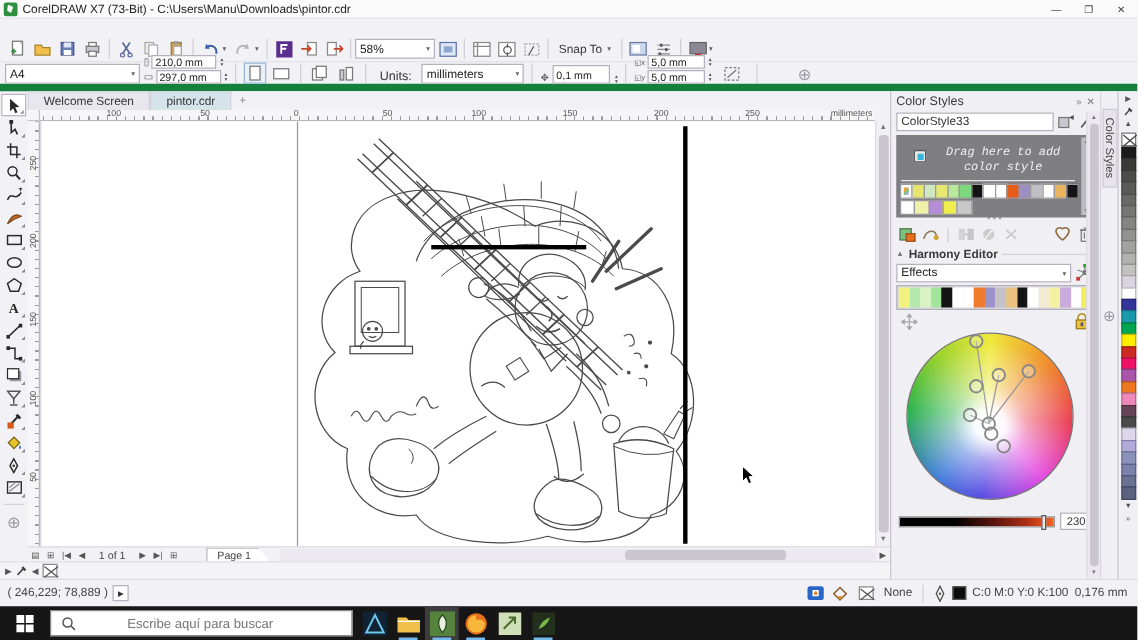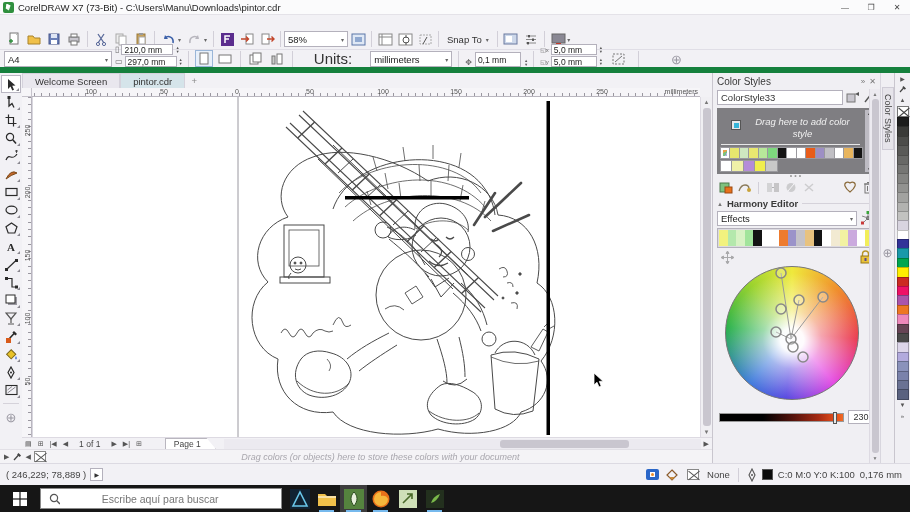--- a/index.html
+++ b/index.html
@@ -27,21 +27,21 @@
   .combo { height:16px; background:#fff; border:1px solid #b4b1bc; display:flex; align-items:center; font-size:9.5px; color:#222; padding:0 3px; }
   .combo .ddarrow { margin-left:auto; }
   .snapto { font-size:9.5px; color:#333; padding:0 5px; display:flex; align-items:center; gap:3px; }
 
   
   .propbar { left:0; top:50px; width:910px; height:23px; background:#f2f1f5; border-bottom:6px solid #15803d; display:flex; align-items:flex-end; padding-left:4px; gap:3px; }
   .stepbox { height:11px; background:#fff; border:1px solid #b4b1bc; font-size:8.5px; color:#222; display:flex; align-items:center; padding:0 2px; }
   .spin { display:flex; flex-direction:column; justify-content:center; margin-left:1px; }
   .spin span { font-size:4.5px; color:#555; line-height:4px; }
   .mini-ic { font-size:8px; color:#666; }
-  .pb-label { font-size:15px; color:#333; margin:0 15px; }
+  .pb-label { font-size:10px; color:#333; margin:0 5px; }
   .pagebtn { width:18px; height:17px; border:1px solid transparent; display:flex; align-items:center; justify-content:center; }
   .pagebtn.active { border-color:#9ab6d8; background:#e8f0fa; }
 
   
   .tabrow { left:22px; top:73px; width:690px; height:15px; display:flex; align-items:flex-end; background:#f2f1f5; font-size:9.5px; color:#333; }
   .doctab { padding:1px 12px; height:15px; display:flex; align-items:center; background:#e9e7ee; border:1px solid #d5d2dc; border-bottom:none; }
   .doctab.active { background:#d5e4ea; }
   .newtab { width:18px; height:15px; display:flex; align-items:center; justify-content:center; color:#888; }
 
   
@@ -102,21 +102,21 @@
   .notif { width:16px; height:13px; border:1px solid #bbb; border-radius:2px; position:relative; font-size:7px; display:flex; align-items:flex-end; justify-content:flex-end; padding:0 1px; }
 
   
   .docker { left:712px; top:73px; width:168px; height:390px; background:#f0eff3; border-left:1px solid #c9c6ce; font-size:10px; color:#333; }
   .dk-head { height:16px; display:flex; align-items:center; padding:0 4px; color:#3a3a3a; }
   .dk-head .x { margin-left:4px; color:#777; font-size:8px; }
   .dk-head .pin { margin-left:auto; color:#777; font-size:8px; }
   .dk-namerow { display:flex; align-items:center; padding:1px 4px; gap:3px; }
   .dk-input { flex:1; height:15px; background:#fff; border:1px solid #b4b1bc; font-size:9.5px; display:flex; align-items:center; padding:0 3px; }
   .dk-drop { margin:2px 4px 0 4px; height:66px; background:#7f7e82; position:relative; color:#f0f0f0; }
-  .dk-drop .hinttext { position:absolute; left:30px; top:8px; right:18px; font-style:italic; font-size:9.5px; text-align:center; line-height:12px; }
+  .dk-drop .hinttext { position:absolute; left:30px; top:8px; right:18px; font-style:italic; font-size:9.5px; text-align:center; line-height:12px;font-family:Liberation Mono, monospace; }
   .dk-chip { position:absolute; left:14px; top:12px; width:10px; height:10px; background:#e8e8e8; border:1px solid #555; }
   .dk-chip:after{content:"";position:absolute;left:2px;top:2px;width:5px;height:5px;background:#37b6d9;}
   .dk-dropscroll { position:absolute; right:2px; top:2px; bottom:2px; width:9px; background:#bdbbc3; display:flex; flex-direction:column; justify-content:space-between; align-items:center; font-size:5px; color:#333; }
   .dk-sep { position:absolute; left:4px; right:16px; height:1px; background:#e8e8e8; top:36px; }
   .dk-swrows { position:absolute; left:3px; right:14px; top:39px; }
   .swrow { display:flex; height:12px; margin-bottom:1px; }
   .sw { flex:1; border:1px solid #9a999e; margin-right:-1px; }
   .sw-icon { background:#fff; position:relative; }
   .sw-icon:after { content:""; position:absolute; inset:2px; background:linear-gradient(135deg,#e8a24a 0 40%,#7ec17e 40% 70%,#b0b0e0 70%); }
   .dk-grip { text-align:center; color:#999; font-size:7px; letter-spacing:2px; height:6px; line-height:4px; }
@@ -641,21 +641,20 @@
   </div>
 
   <div class="abs docpal">
     <span style="margin-left:4px;font-size:7px;color:#555">▶</span>
     <svg width="12" height="12" style="margin:0 2px">
         <path d="M3 9 L8 3.5" stroke="#444" stroke-width="1.3"></path>
         <path d="M7.5 2 l2.5 2.5 -1.4 1.4 -2.5 -2.5 z" fill="#444"></path>
       </svg>
     <span style="font-size:7px;color:#555">◀</span>
     <div class="nofill-sw"></div>
-    <div class="hint">Drag colors (or objects) here to store these colors with your document</div>
   </div>
 
   <div class="abs statusbar">
     <span class="coords">( 246,229; 78,889 )</span>
     <div class="play-btn">▶</div>
     <div class="status-right">
       <svg width="15" height="13">
           <rect x="1" y="1" width="13" height="11" rx="2" fill="#2a66c8"></rect>
           <rect x="5" y="4" width="5" height="5" fill="#fff"></rect>
           <circle cx="7.5" cy="6.5" r="1.5" fill="#e88a2a"></circle>

